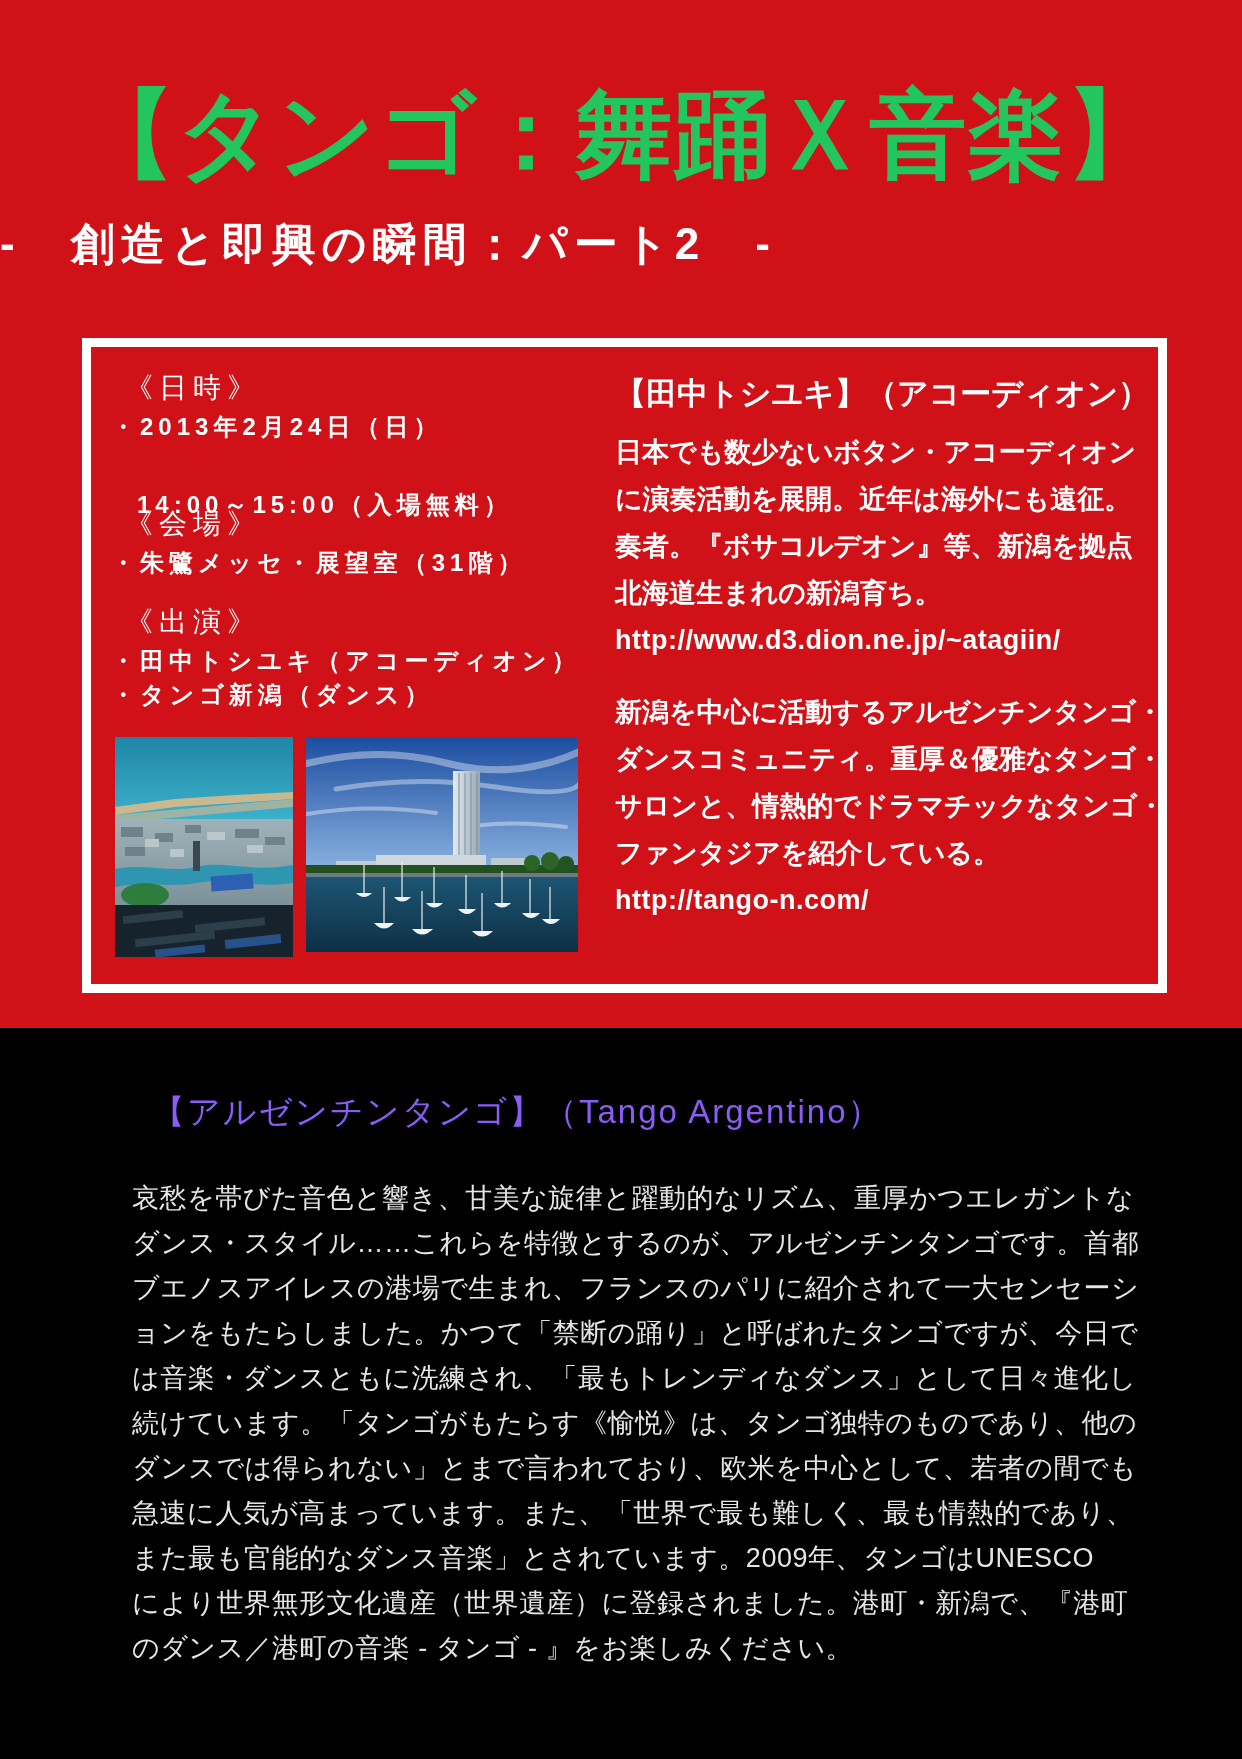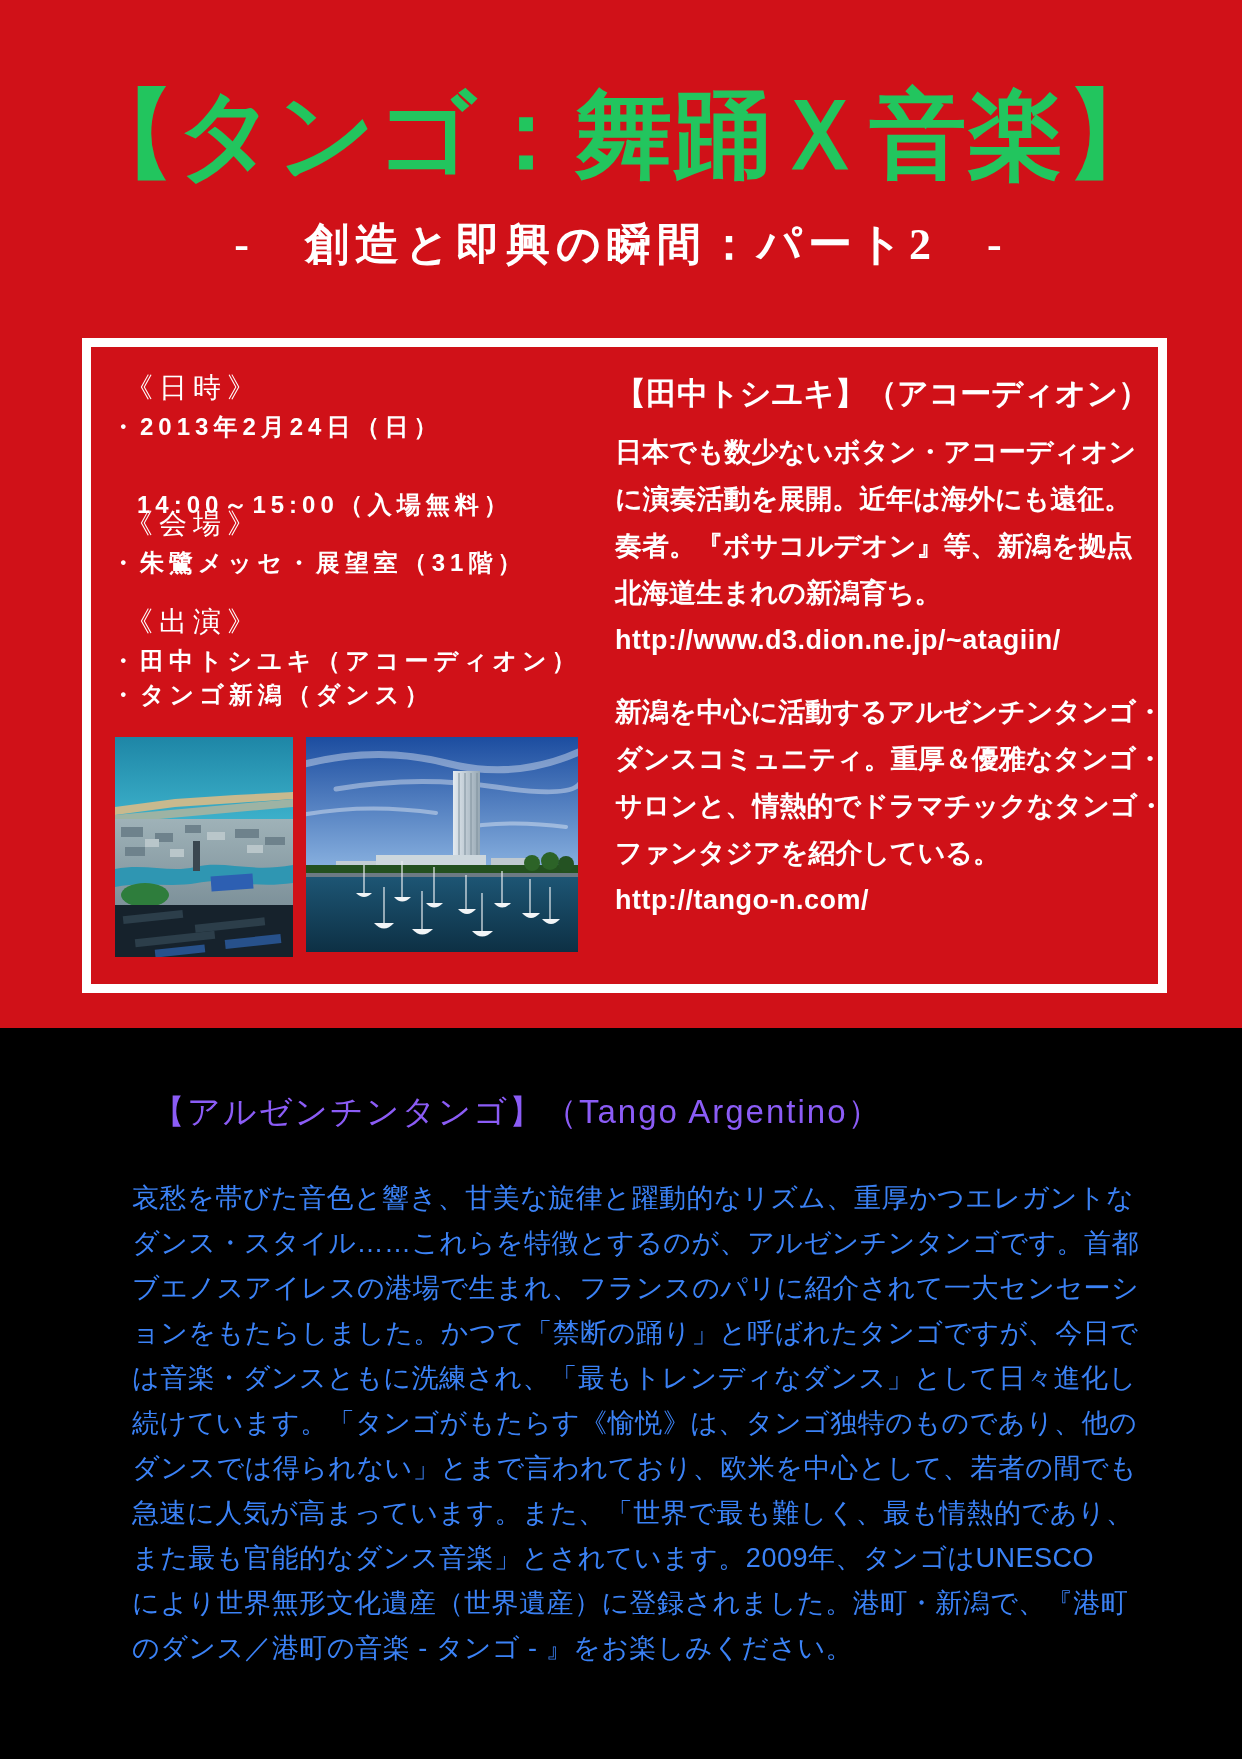--- a/index.html
+++ b/index.html
@@ -12,22 +12,22 @@
   }
   
   .red-bg{position:absolute;left:0;top:0;width:1242px;height:1028px;background:#d01118;}
   .main-title{
     position:absolute;left:0;top:82px;width:1242px;
     text-align:center;color:#22c55e;font-weight:bold;
     font-size:97px;letter-spacing:1px;line-height:1.1;white-space:nowrap;
   }
   .sub-title{
     position:absolute;left:0;top:215px;width:1242px;
-    text-align:center;color:#fff;font-weight:bold;
-    font-size:44px;letter-spacing:6px;white-space:nowrap;font-family:Liberation Serif, serif;
+    color:#fff;font-weight:bold;
+    font-size:44px;letter-spacing:6px;white-space:nowrap;
   }
   
   .info-box{
     position:absolute;left:82px;top:338px;width:1085px;height:655px;
     border:9px solid #fff;box-sizing:border-box;
   }
   .info-box *{color:#fff;}
   .ib-abs{position:absolute;white-space:nowrap;}
   .sec-title{font-size:28px;font-weight:normal;letter-spacing:6px;}
   .sec-line{font-size:24px;font-weight:bold;letter-spacing:5px;text-align:center;}
@@ -51,21 +51,21 @@
   .profile-line{font-size:27px;font-weight:bold;line-height:47px;white-space:nowrap;}
   .profile-url{font-size:27px;font-weight:bold;margin-top:8px;letter-spacing:.5px;white-space:nowrap;}
   
   .black-section{position:absolute;left:0;top:1028px;width:1242px;height:731px;background:#000;}
   .argentino-heading{
     position:absolute;left:152px;top:62px;
     color:#8b5cf6;font-size:33px;letter-spacing:2px;font-weight:normal;white-space:nowrap;
   }
   .argentino-body{
     position:absolute;left:132px;top:148px;width:1000px;
-    color:#3b82f6;font-size:27px;letter-spacing:.5px;
+    color:#e5e5e5;font-size:27px;letter-spacing:.5px;
   }
   .argentino-body .p-line{display:block;height:45px;line-height:45px;white-space:nowrap;}
 </style>
 </head>
 <body>
 
 <div class="flyer">
 
   <div class="red-bg"></div>
 

